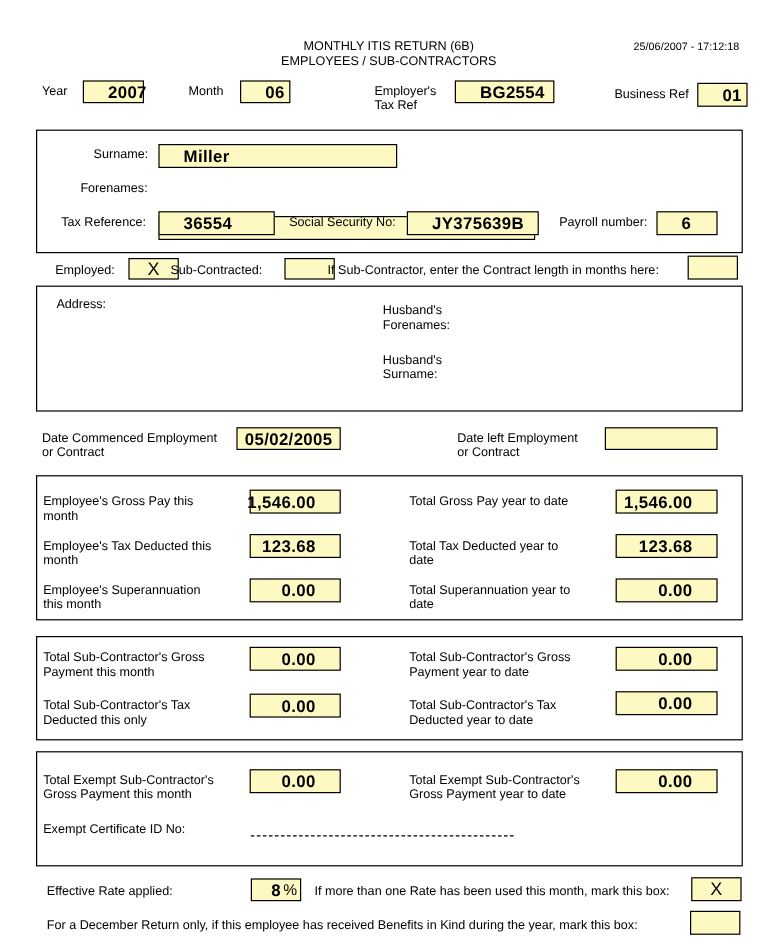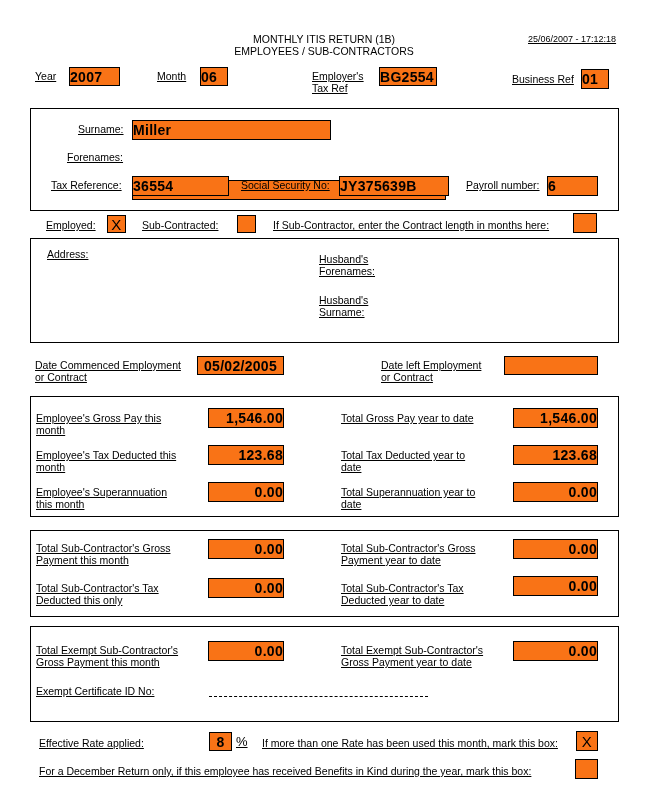--- a/index.html
+++ b/index.html
@@ -1,41 +1,41 @@
 <!DOCTYPE html>
 <html><head>
 <meta charset="utf-8">
 <style>
   * { box-sizing: border-box; margin: 0; padding: 0; }
   html, body { width: 648px; height: 791px; background: #ffffff; overflow: hidden; }
   body { position: relative; font-family: "Liberation Sans", sans-serif; color: #000; font-size: 10.5px; }
-  .lbl { position: absolute; font-size: 10.5px; line-height: 12px; color: #000; white-space: nowrap; text-decoration: underline; }
-  .box { position: absolute; border: 1px solid #000; background: #f97316; font-weight: bold; font-size: 14px; line-height: 1; display: flex; align-items: center; padding: 0 0; white-space: nowrap; letter-spacing: 0.3px; }
+  .lbl { position: absolute; font-size: 10.5px; line-height: 12px; color: #000; white-space: nowrap; }
+  .box { position: absolute; border: 1px solid #000; background: #fef9c3; font-weight: bold; font-size: 14px; line-height: 1; display: flex; align-items: center; padding: 0 20px; white-space: nowrap; letter-spacing: 0.3px; }
   .box.center { justify-content: center; }
   .box.right { justify-content: flex-end; }
   .panel { position: absolute; border: 1px solid #000; background: #fff; }
   .title { position: absolute; left: 0; width: 648px; text-align: center; font-size: 10.5px; line-height: 12px; }
   .dashes { position: absolute; border-top: 1px dashed #000; height: 0; }
 </style>
 </head>
 <body>
 
-<div class="title" style="top:33px;">MONTHLY ITIS RETURN (1B)</div>
+<div class="title" style="top:33px;">MONTHLY ITIS RETURN (6B)</div>
 <div class="title" style="top:45px;">EMPLOYEES / SUB-CONTRACTORS</div>
 <div class="lbl" style="left:528px; top:33px; font-size:9px;">25/06/2007 - 17:12:18</div>
 
 <div class="lbl" style="left:35px; top:70px;">Year</div>
 <div class="box" style="left:69px; top:67px; width:51px; height:19px;">2007</div>
 
 <div class="lbl" style="left:157px; top:70px;">Month</div>
 <div class="box" style="left:200px; top:67px; width:28px; height:19px;">06</div>
 
 <div class="lbl" style="left:312px; top:70px;">Employer's</div>
 <div class="lbl" style="left:312px; top:82px;">Tax Ref</div>
-<div class="box" style="left:379px; top:67px; width:58px; height:19px;">BG2554</div>
+<div class="box" style="left:379px; top:67px; width:83px; height:19px;">BG2554</div>
 
 <div class="lbl" style="left:512px; top:73px;">Business Ref</div>
 <div class="box" style="left:581px; top:69px; width:28px; height:20px;">01</div>
 
 <div class="panel" style="left:30px; top:108px; width:589px; height:103px;"></div>
 <div class="lbl" style="left:78px; top:123px;">Surname:</div>
 <div class="box" style="left:132px; top:120px; width:199px; height:20px;">Miller</div>
 
 <div class="lbl" style="left:67px; top:151px;">Forenames:</div>
 <div class="box" style="left:132px; top:148px; width:314px; height:20px;margin-top:32px;">Fiona</div>

